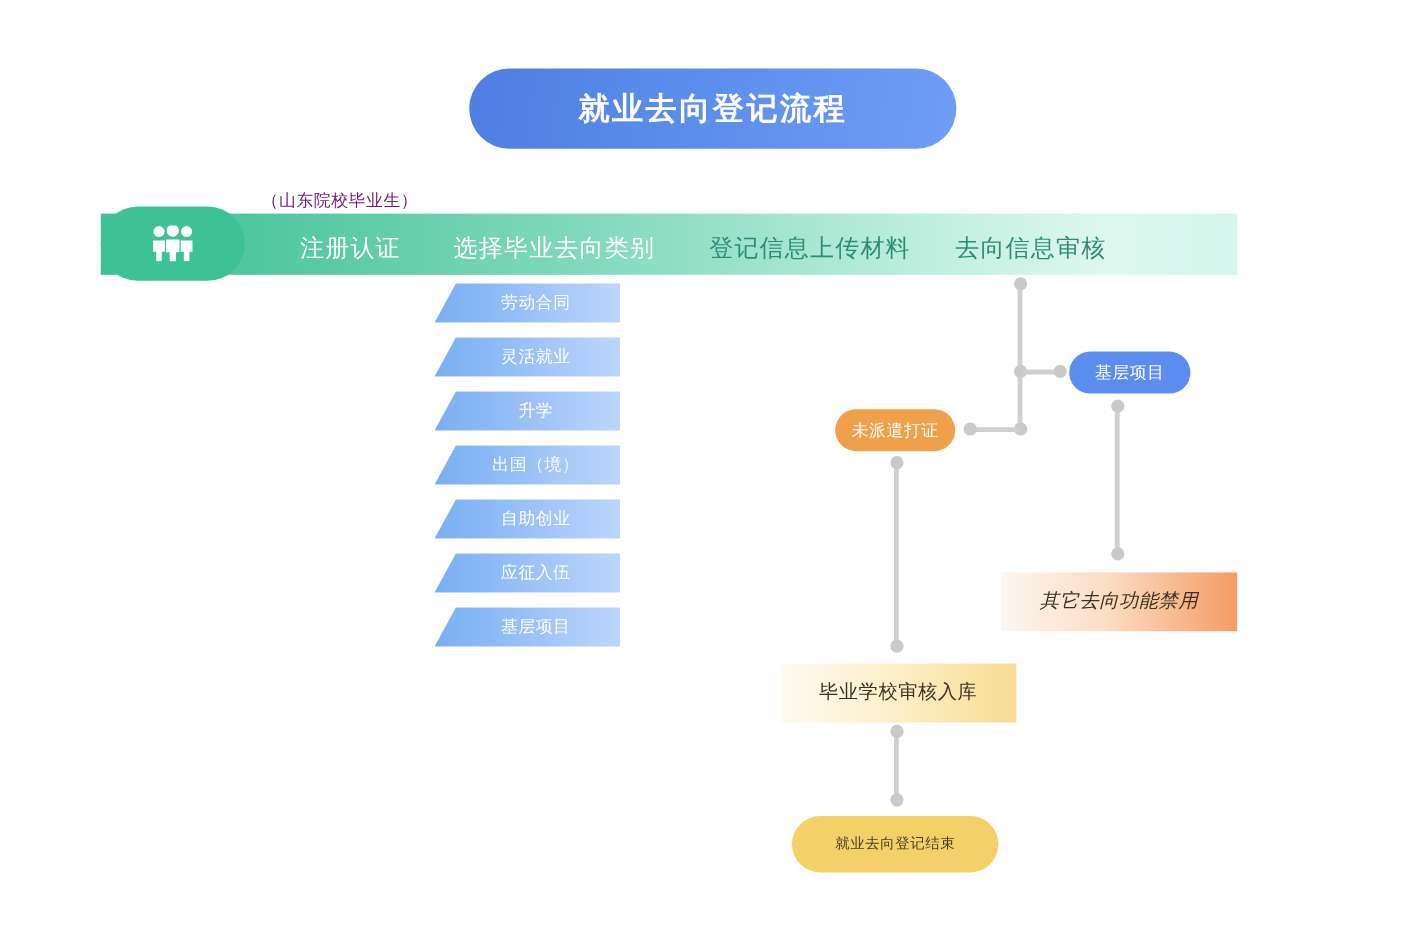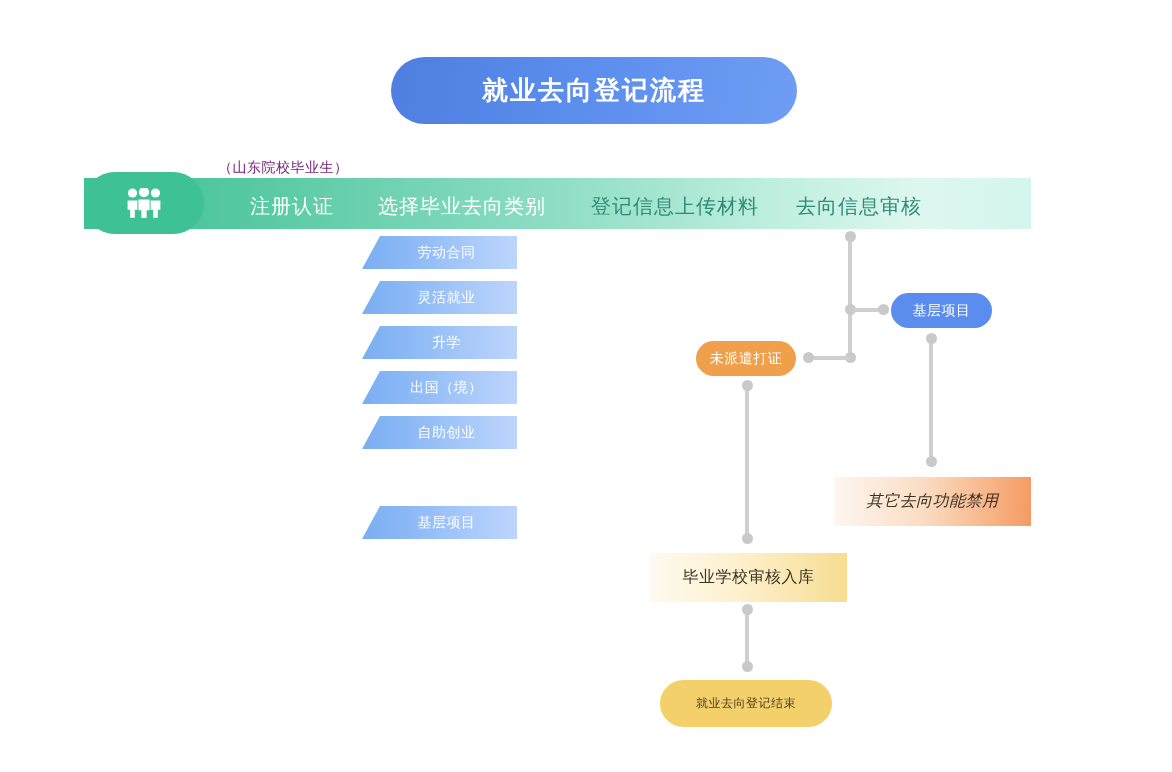--- a/index.html
+++ b/index.html
@@ -216,20 +216,21 @@
   <div class="step-label on-dark" style="left:250px">注册认证</div>
   <div class="step-label on-dark" style="left:378px">选择毕业去向类别</div>
   <div class="step-label on-light" style="left:591px">登记信息上传材料</div>
   <div class="step-label on-light" style="left:796px">去向信息审核</div>
 
   <div class="chip" style="top:236px">劳动合同</div>
   <div class="chip" style="top:281px">灵活就业</div>
   <div class="chip" style="top:326px">升学</div>
   <div class="chip" style="top:371px">出国（境）</div>
   <div class="chip" style="top:416px">自助创业</div>
+  <div class="chip" style="top:461px">应征入伍</div>
   <div class="chip" style="top:506px">基层项目</div>
 
   <div class="conn-v" style="left:848px; top:238px; height:122px;"></div>
   <div class="dot" style="left:845px; top:231px;"></div>
   <div class="dot" style="left:845px; top:304px;"></div>
   <div class="dot" style="left:845px; top:352px;"></div>
 
   <div class="conn-h" style="left:852px; top:308px; width:34px;"></div>
   <div class="dot" style="left:878px; top:304px;"></div>
 

